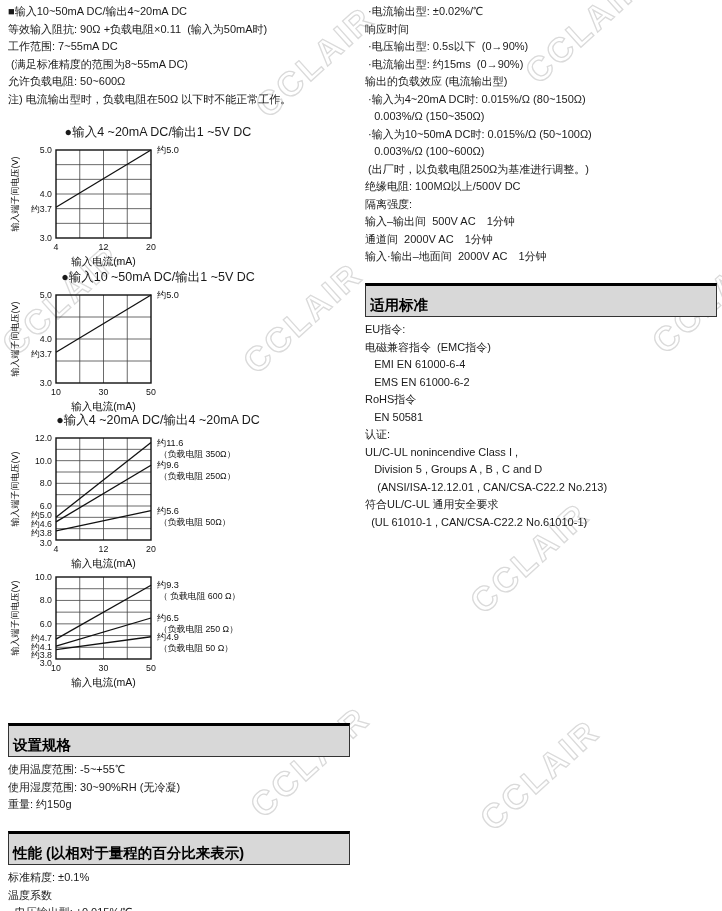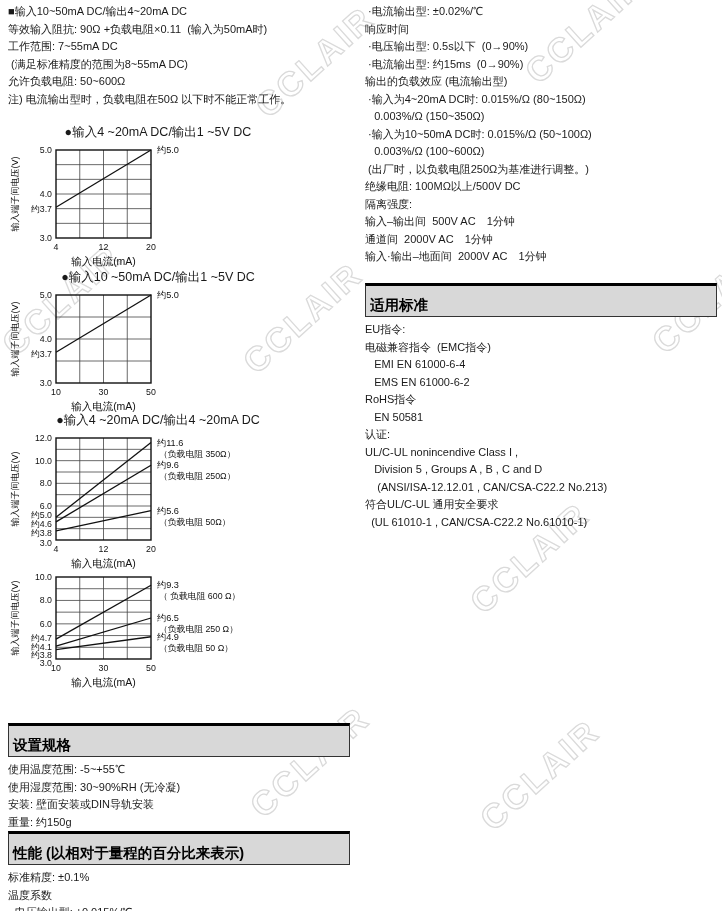--- a/index.html
+++ b/index.html
@@ -180,21 +180,20 @@
         <text x="95.5" y="119" text-anchor="middle" font-size="10.5" fill="#111">输入电流(mA)</text>
         <text text-anchor="middle" font-size="9" fill="#111" transform="translate(10,51) rotate(-90)">输入端子间电压(V)</text>
       </svg>
   </div>
 
   <div class="block" style="left:8px;top:723px;width:342px">
     <div class="secbar">设置规格</div>
     <div>
         <div class="tline">使用温度范围: -5~+55℃</div>
         <div class="tline">使用湿度范围: 30~90%RH (无冷凝)</div>
-        <div class="tline">安装: 壁面安装或DIN导轨安装</div>
         <div class="tline">重量: 约150g</div>
       </div>
   </div>
 
   <div class="block" style="left:8px;top:831px;width:342px">
     <div class="secbar">性能 (以相对于量程的百分比来表示)</div>
     <div>
         <div class="tline">标准精度: ±0.1%</div>
         <div class="tline">温度系数</div>
         <div class="tline"> ·电压输出型: ±0.015%/℃</div>

